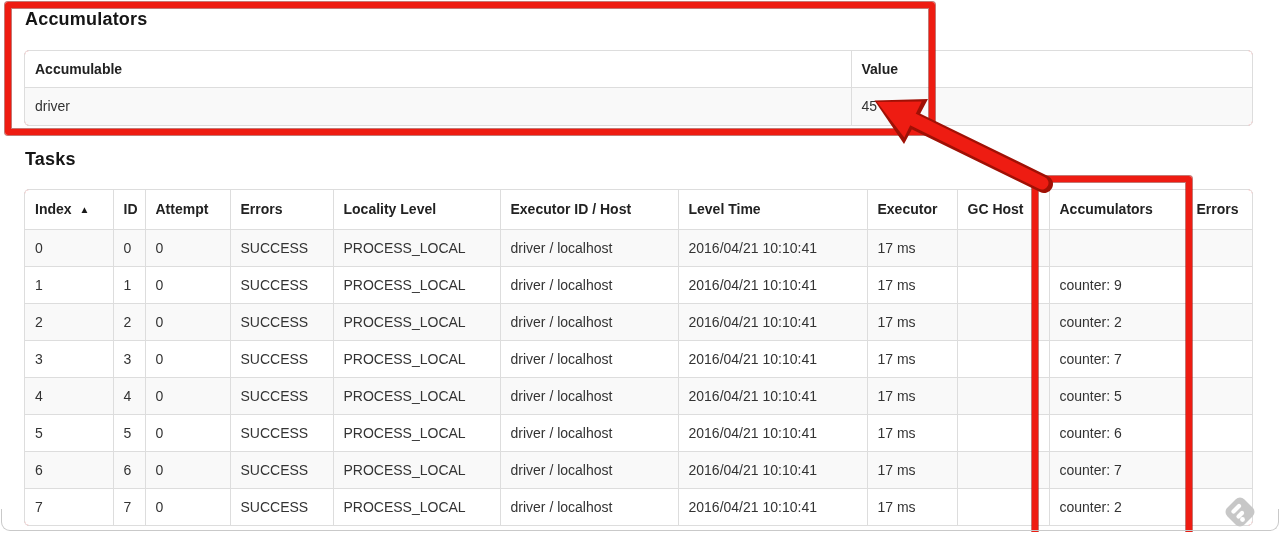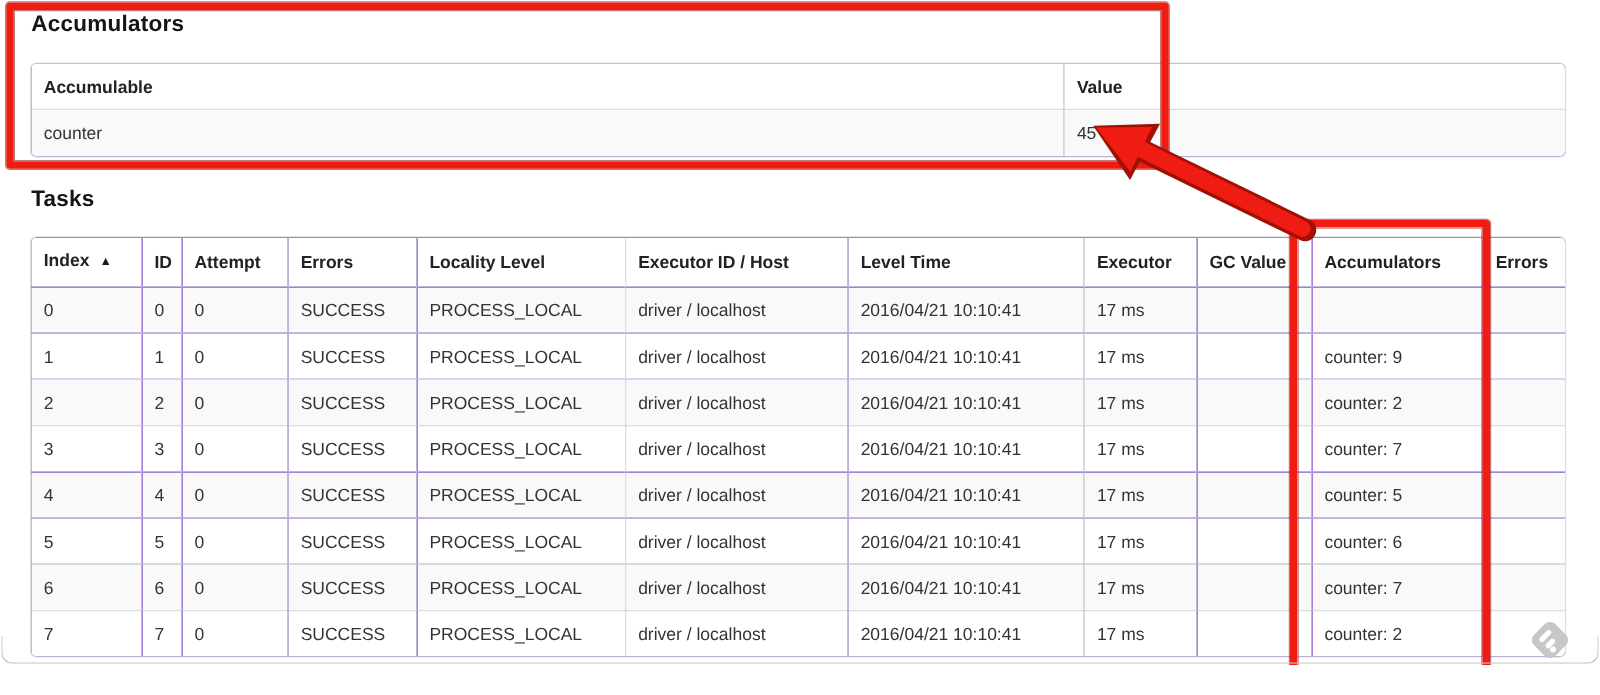--- a/index.html
+++ b/index.html
@@ -13,21 +13,21 @@
     border:1px solid #c9c9c9; border-top:none; border-radius:0 0 9px 9px;
     pointer-events:none;
   }
   .section-heading {
     position:absolute; left:25px; font-size:18px; font-weight:bold; color:#151515;
     letter-spacing:0.2px;
   }
   #accumulators-heading { top:9px; }
   #tasks-heading { top:149px; }
   .tbl-wrap {
-    position:absolute; left:24px; width:1229px; background:#6d28d9;
+    position:absolute; left:24px; width:1229px; background:#ef4444;
     border:1px solid #ddd; border-radius:5px; overflow:hidden;
   }
   #accumulators-table-wrap { top:50px; }
   #tasks-table-wrap { top:189px; }
   table { border-collapse:collapse; width:100%; table-layout:fixed; }
   th, td {
     border-left:1px solid #ddd; border-top:1px solid #ddd;
     padding:8px 10px; font-size:14px; color:#333; text-align:left;
     white-space:nowrap; overflow:hidden; line-height:20px;
     background:#fff;
@@ -64,21 +64,21 @@
           <col style="width:403px">
         </colgroup>
       <thead>
         <tr style="height:36px">
           <th>Accumulable</th>
           <th>Value</th>
         </tr>
       </thead>
       <tbody>
         <tr style="height:37px">
-          <td>counter</td>
+          <td>driver</td>
           <td>45</td>
         </tr>
       </tbody>
     </table>
   </div>
 
   <div class="section-heading" id="tasks-heading">Tasks</div>
 
   <div class="tbl-wrap" id="tasks-table-wrap">
     <table>
@@ -98,21 +98,21 @@
       <thead>
         <tr style="height:39px">
           <th><span>Index</span><span class="sort-arrow">▲</span></th>
           <th>ID</th>
           <th>Attempt</th>
           <th>Errors</th>
           <th>Locality Level</th>
           <th>Executor ID / Host</th>
           <th>Level Time</th>
           <th>Executor</th>
-          <th>GC Value</th>
+          <th>GC Host</th>
           <th>Accumulators</th>
           <th>Errors</th>
         </tr>
       </thead>
       <tbody id="tasks-tbody">
         <tr style="height:37px">
           <td>0</td>
           <td>0</td>
           <td>0</td>
           <td>SUCCESS</td>

